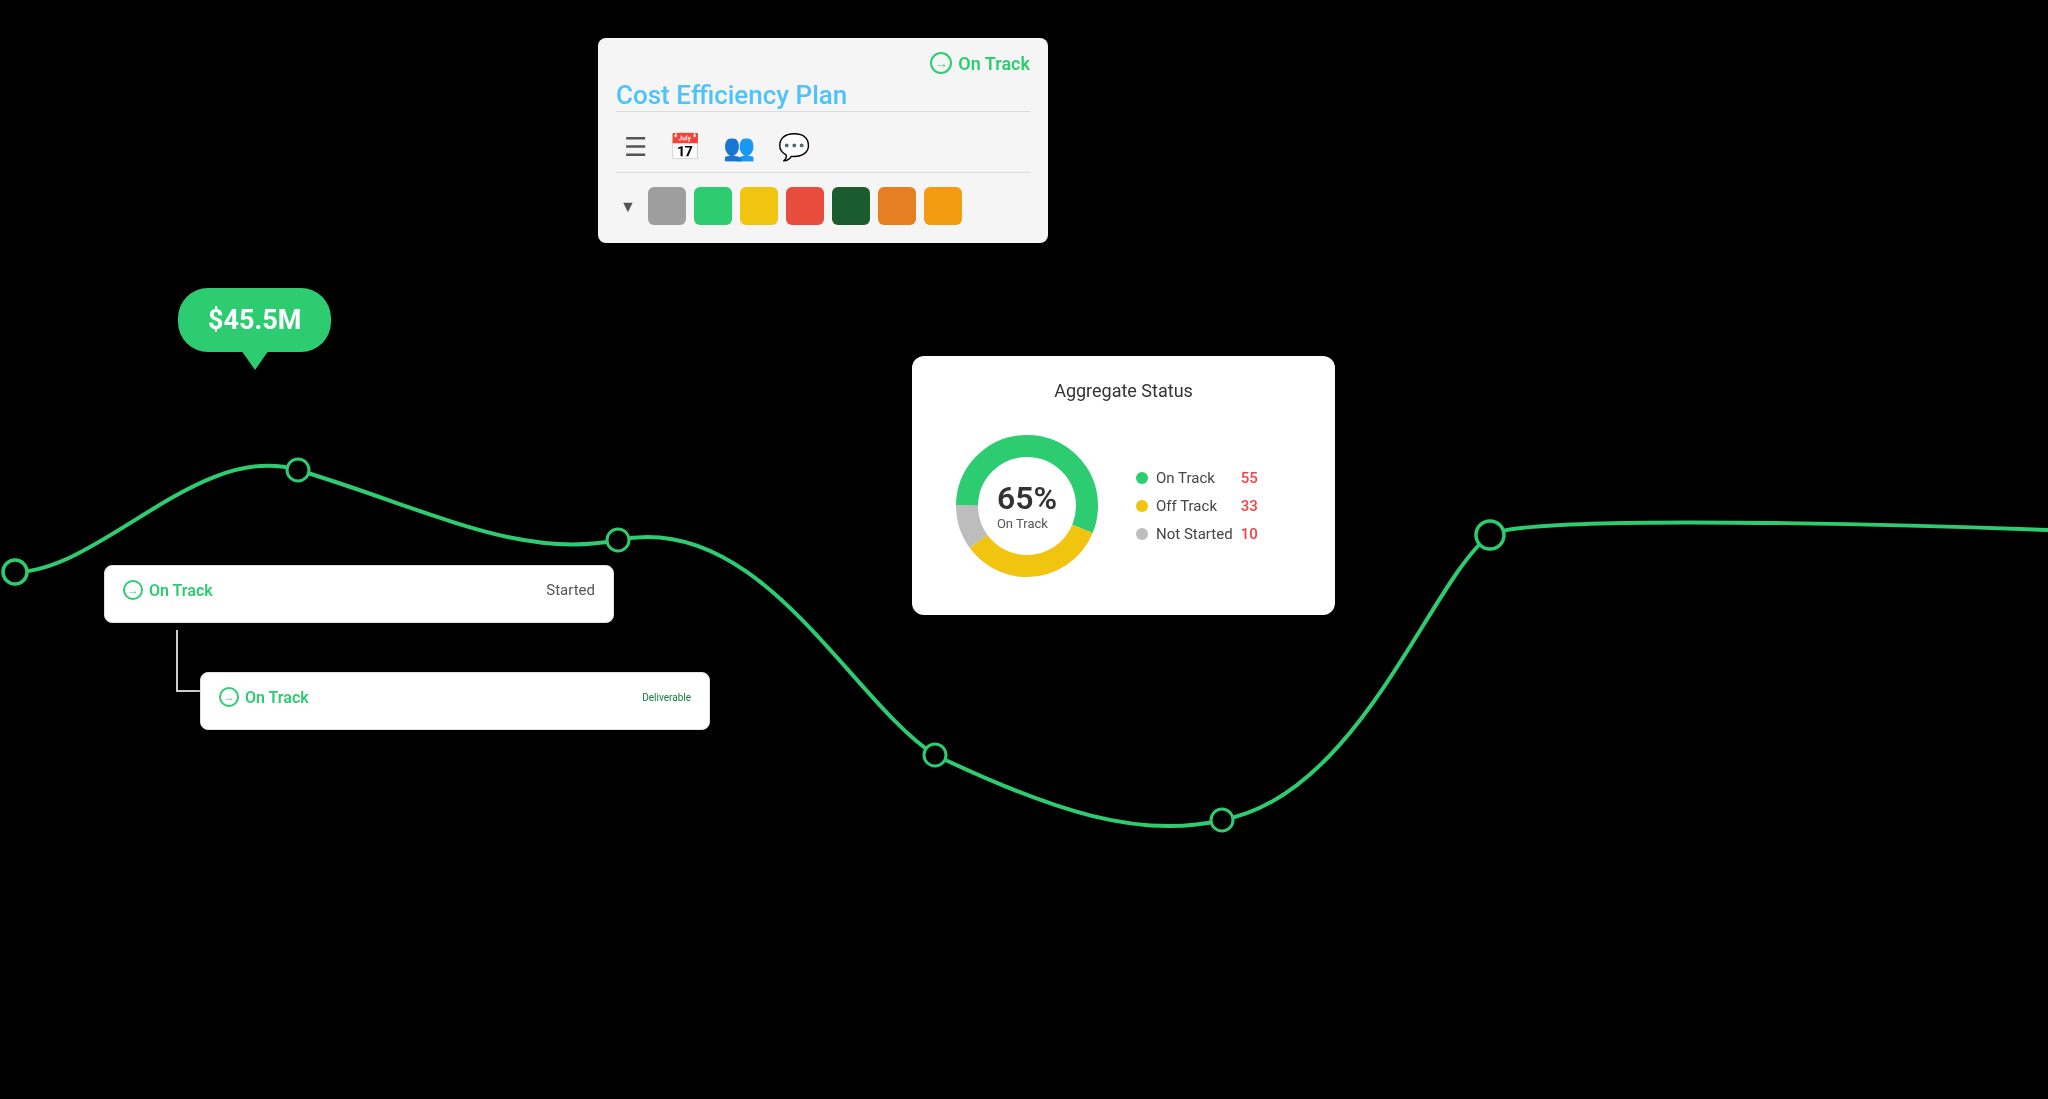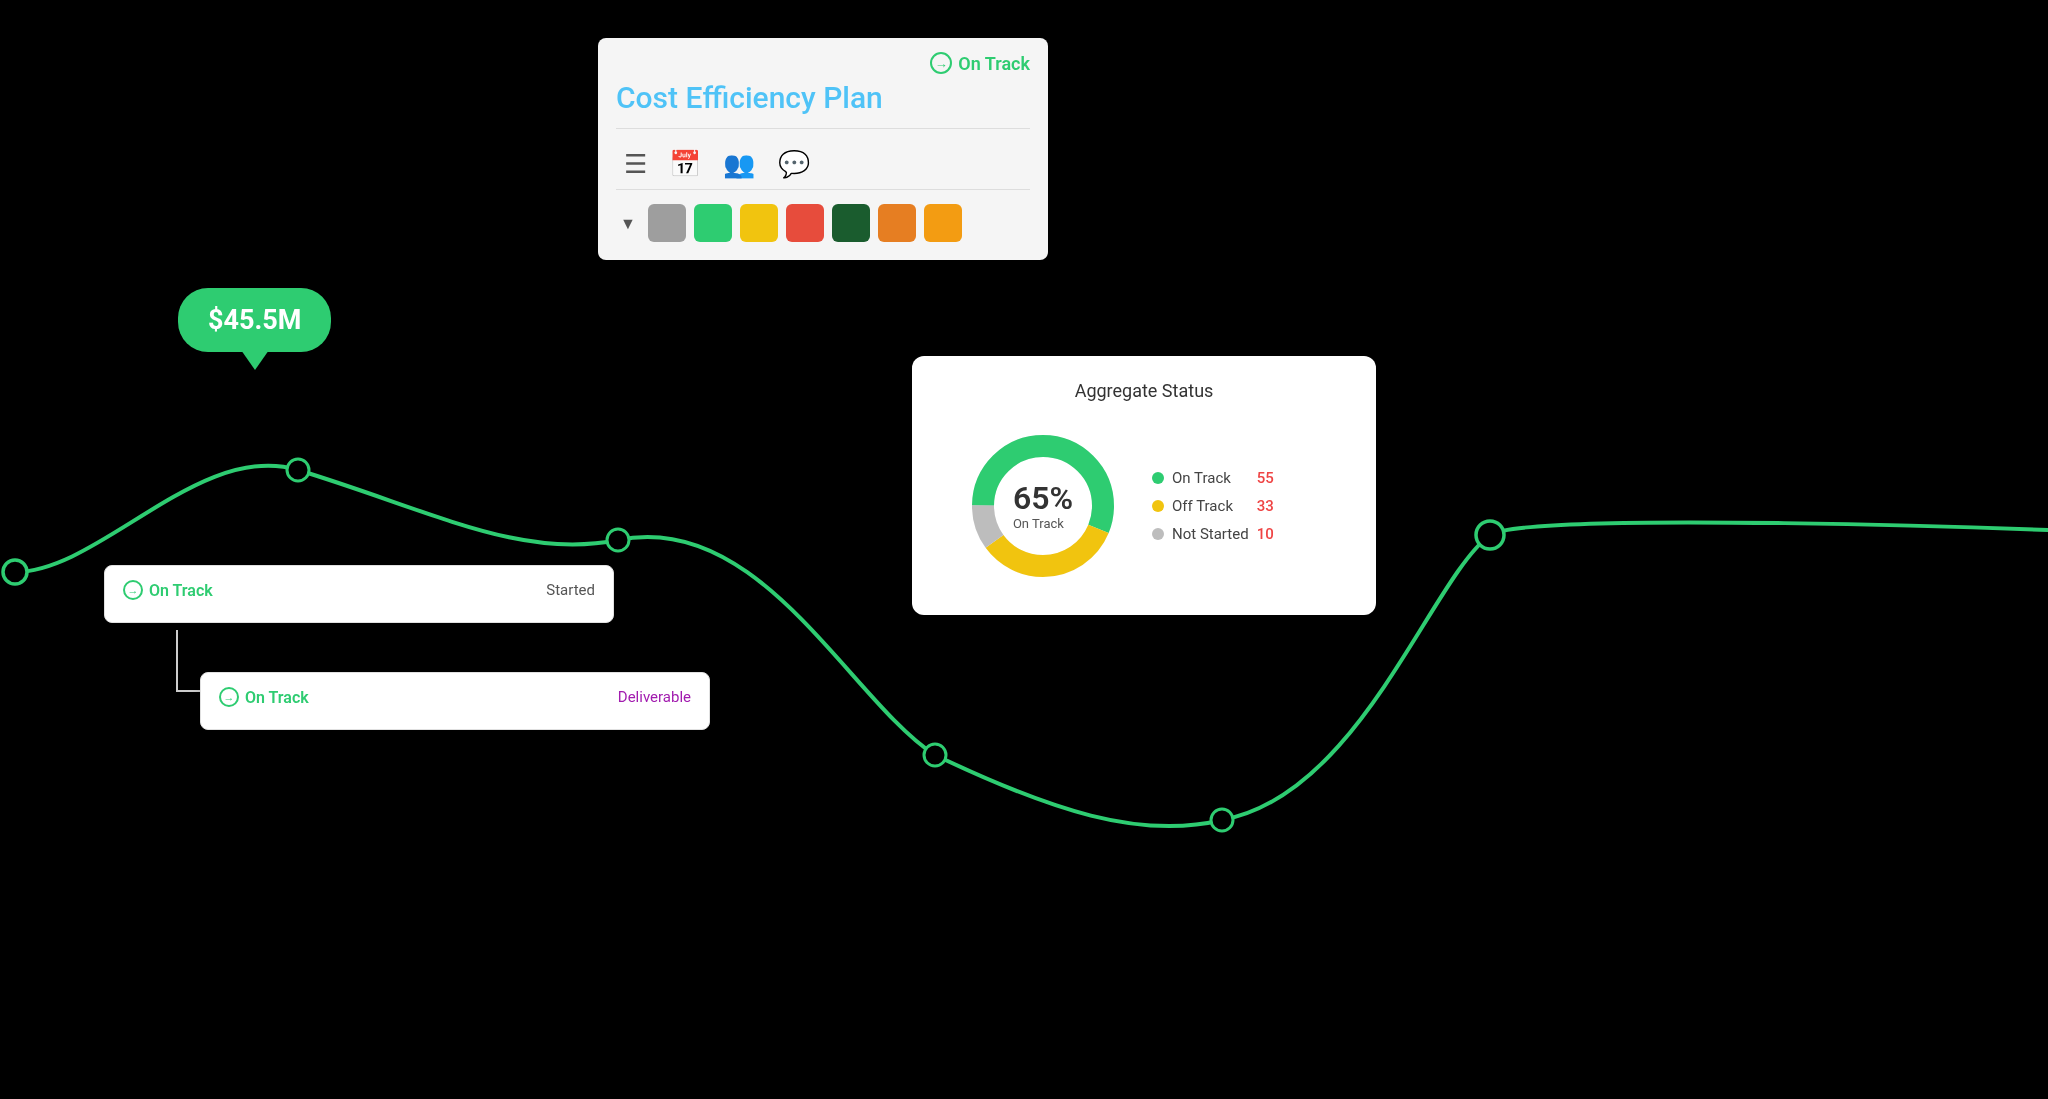--- a/index.html
+++ b/index.html
@@ -72,23 +72,22 @@
       border: 2.5px solid #2ecc71;
       border-radius: 50%;
       display: flex;
       align-items: center;
       justify-content: center;
       font-size: 13px;
       color: #2ecc71;
     }
     .plan-card-title {
       color: #4fc3f7;
-      font-size: 30px;
+      font-size: 26px;
       font-weight: 500;
-      margin-bottom: 12px;
       line-height: 1.2;
     }
     .plan-card-divider {
       height: 1px;
       background: #ddd;
       margin-bottom: 12px;
     }
     .plan-card-icons {
       display: flex;
       gap: 22px;
@@ -229,22 +228,22 @@
       width: 20px;
       height: 20px;
       border: 2px solid #2ecc71;
       border-radius: 50%;
       display: flex;
       align-items: center;
       justify-content: center;
       font-size: 11px;
     }
     .deliverable-type {
-      color: #a21caf;
-      font-size: 15px;
+      color: #15803d;
+      font-size: 10px;
     }
     .deliverable-title {
       color: #222;
       font-size: 18px;
       font-weight: 400;
     }
 
     
     .connector-line {
       position: absolute;
@@ -261,24 +260,24 @@
       width: 28px;
       height: 2px;
       background: #ccc;
     }
 
     
     .aggregate-card {
       position: absolute;
       top: 356px;
       left: 912px;
-      width: 464px;
+      width: 423px;
       background: #fff;
       border-radius: 12px;
-      padding: 24px 46px;
+      padding: 24px 30px;
       box-shadow: 0 4px 20px rgba(0,0,0,0.15);
     }
     .aggregate-title {
       text-align: center;
       font-size: 18px;
       color: #333;
       margin-bottom: 20px;
       font-weight: 400;
     }
     .aggregate-content {

